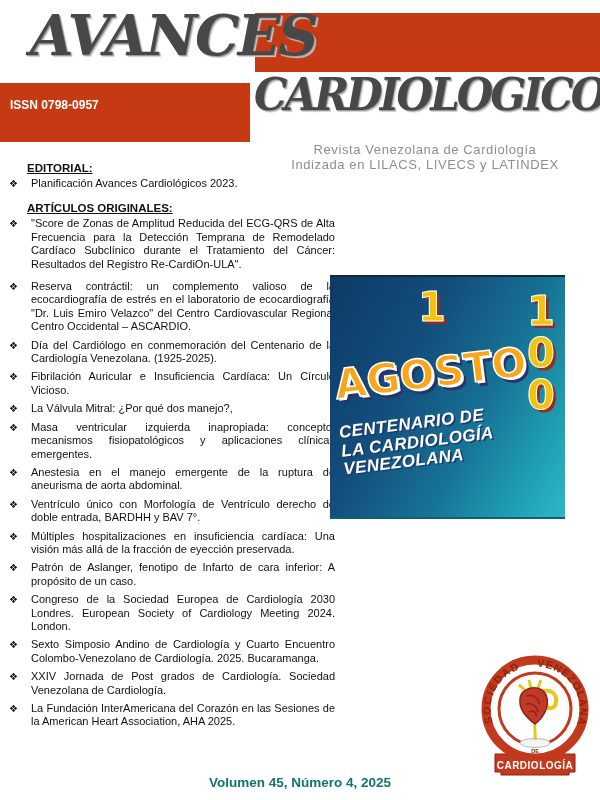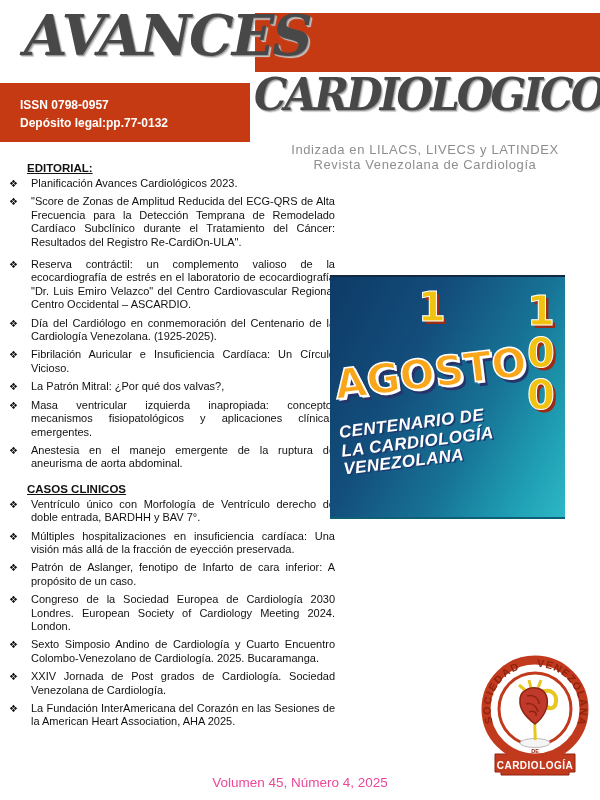--- a/index.html
+++ b/index.html
@@ -5,23 +5,23 @@
   html,body{margin:0;padding:0;background:#ffffff;}
   .page{position:relative;width:600px;height:800px;background:#ffffff;overflow:hidden;
         font-family:"Liberation Sans",sans-serif;color:#111;}
 
   
   .bar{position:absolute;background:#c63a13;}
   .bar-top{left:255px;top:13px;width:345px;height:59px;}
   .bar-left{left:0;top:83px;width:250px;height:59px;}
   .title{position:absolute;font-family:"DejaVu Serif",serif;font-weight:bold;font-style:italic;
          color:#484848;text-shadow:1px 1px 0 #9a9a9a,2px 2px 1px #cfcfcf;white-space:nowrap;}
-  .title-avances{left:24px;top:2px;font-size:56px;letter-spacing:-2px;}
+  .title-avances{left:30px;top:2px;font-size:56px;letter-spacing:-2px;}
   .title-cardio{left:254px;top:68px;font-size:45px;letter-spacing:-3px;transform:scaleX(0.93);transform-origin:left center;}
-  .issn-box{position:absolute;left:20px;top:96px;color:#ffffff;font-weight:bold;font-size:12px;line-height:1.5;}
+  .issn-box{position:absolute;left:10px;top:96px;color:#ffffff;font-weight:bold;font-size:12px;line-height:1.5;}
   .subtitle{position:absolute;left:250px;top:142px;width:350px;text-align:center;color:#8e8e8e;
             font-size:13px;line-height:1.18;letter-spacing:0.6px;}
 
   
   .content{position:absolute;left:9px;top:162px;width:326px;}
   .sec-head{font-size:11.5px;font-weight:bold;text-decoration:underline;margin:12px 0 3px 18px;}
   .section:first-child .sec-head{margin-top:0;}
   .item{display:flex;margin:0 0 5px 0;font-size:11px;line-height:1.22;}
   .bullet{flex:0 0 22px;text-align:left;font-size:10px;padding-top:1px;}
   .txt{flex:1;text-align:justify;}
@@ -36,57 +36,57 @@
   .digit{font-family:"DejaVu Sans",sans-serif;font-weight:900;color:#f2c211;
          -webkit-text-stroke:1px #ffffff;text-shadow:3px 3px 0 #9c2b16;line-height:0.92;}
   .digit-mid{position:absolute;left:88px;top:12px;font-size:40px;}
   .digit-col{position:absolute;left:197px;top:16px;display:flex;flex-direction:column;align-items:center;gap:5px;font-size:40px;}
   .poster-caption{position:absolute;left:8px;top:147px;transform:rotate(-7deg);transform-origin:left top;
           color:#ffffff;font-weight:bold;font-style:italic;font-size:17px;line-height:1.1;
           letter-spacing:0.4px;text-shadow:1.5px 1.5px 0 #1d3a6e;white-space:nowrap;}
 
   
   .volume{position:absolute;left:0;top:775px;width:600px;text-align:center;
-          font-size:13.5px;font-weight:normal;color:#ec4899;}
+          font-size:13.5px;font-weight:bold;color:#0f766e;}
 
   
   .logo{position:absolute;left:481px;top:654px;width:108px;height:124px;}
 </style>
 </head>
 <body>
 
 <div class="page">
 
   <div class="bar bar-top"></div>
   <div class="bar bar-left"></div>
 
   <div class="title title-avances">AVANCES</div>
   <div class="title title-cardio">CARDIOLOGICOS</div>
 
   <div class="issn-box">
     <div>ISSN 0798-0957</div>
-    <div>Depósito legal:pp.77-0132</div>
   </div>
 
   <div class="subtitle">
+    <div>Revista Venezolana de Cardiología</div>
     <div>Indizada en LILACS, LIVECS y LATINDEX</div>
-    <div>Revista Venezolana de Cardiología</div>
   </div>
 
   <div class="content">
 
     <div class="section">
       <div class="sec-head">EDITORIAL:</div>
       <div class="item">
         <span class="bullet">❖</span>
         <span class="txt">Planificación Avances Cardiológicos 2023.</span>
       </div>
     </div>
 
     <div class="section">
+      <div class="sec-head">ARTÍCULOS ORIGINALES:</div>
       <div class="item">
         <span class="bullet">❖</span>
         <span class="txt">"Score de Zonas de Amplitud Reducida del ECG-QRS de Alta Frecuencia para la Detección Temprana de Remodelado Cardíaco Subclínico durante el Tratamiento del Cáncer: Resultados del Registro Re-CardiOn-ULA".</span>
       </div>
       <div class="item" style="margin-top:9px;">
         <span class="bullet">❖</span>
         <span class="txt">Reserva contráctil: un complemento valioso de la ecocardiografía de estrés en el laboratorio de ecocardiografía "Dr. Luis Emiro Velazco" del Centro Cardiovascular Regional Centro Occidental – ASCARDIO.</span>
       </div>
     </div>
 
@@ -97,34 +97,33 @@
       </div>
     </div>
 
     <div class="section">
       <div class="item">
         <span class="bullet">❖</span>
         <span class="txt">Fibrilación Auricular e Insuficiencia Cardíaca: Un Círculo Vicioso.</span>
       </div>
       <div class="item">
         <span class="bullet">❖</span>
-        <span class="txt">La Patrón Mitral: ¿Por qué dos valvas?,</span>
+        <span class="txt">La Válvula Mitral: ¿Por qué dos manejo?,</span>
       </div>
       <div class="item">
         <span class="bullet">❖</span>
         <span class="txt">Masa ventricular izquierda inapropiada: concepto, mecanismos fisiopatológicos y aplicaciones clínicas emergentes.</span>
       </div>
       <div class="item">
         <span class="bullet">❖</span>
         <span class="txt">Anestesia en el manejo emergente de la ruptura de aneurisma de aorta abdominal.</span>
       </div>
     </div>
 
     <div class="section">
-      <div class="sec-head">CASOS CLINICOS</div>
       <div class="item">
         <span class="bullet">❖</span>
         <span class="txt">Ventrículo único con Morfología de Ventrículo derecho de doble entrada, BARDHH y BAV 7°.</span>
       </div>
       <div class="item">
         <span class="bullet">❖</span>
         <span class="txt">Múltiples hospitalizaciones en insuficiencia cardíaca: Una visión más allá de la fracción de eyección preservada.</span>
       </div>
       <div class="item">
         <span class="bullet">❖</span>

